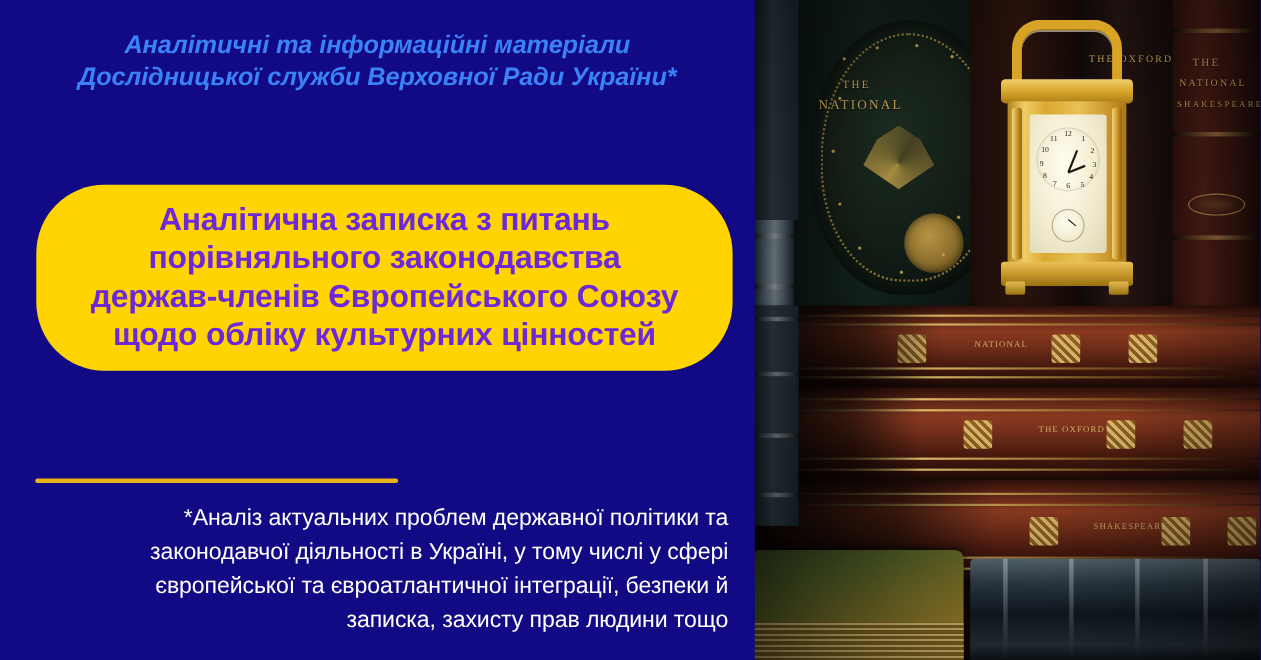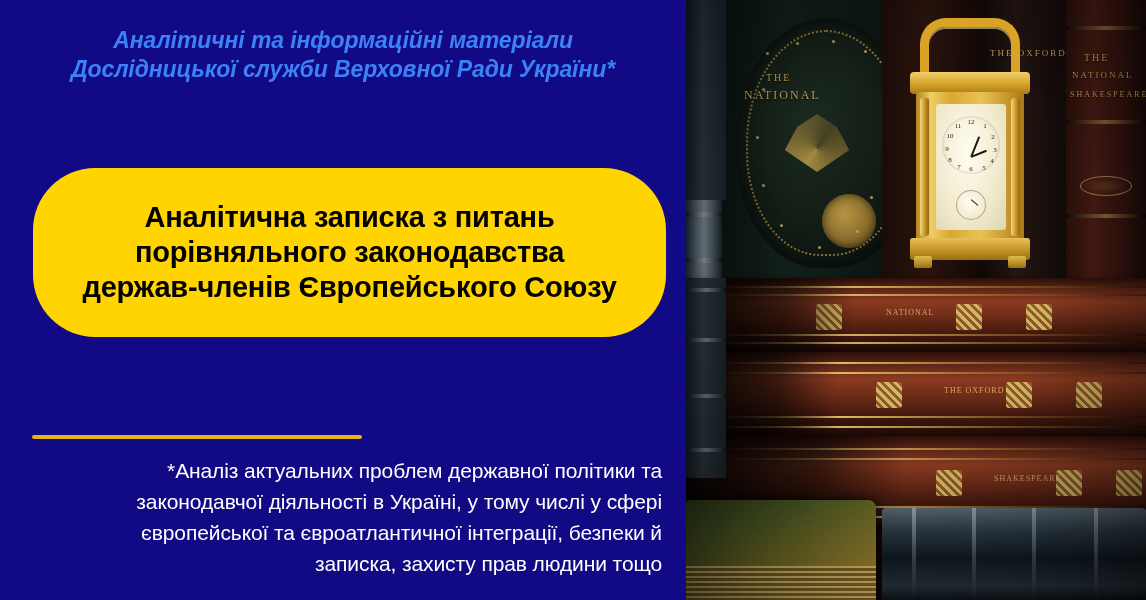--- a/index.html
+++ b/index.html
@@ -55,21 +55,21 @@
     background:#ffd400;
     border-radius:62px;
     display:flex;
     align-items:center;
     justify-content:center;
     flex-direction:column;
     padding:0 8px;
   }
   .title-line {
     display:block;
-    color:#000000;
+    color:#6d28d9;
     font-weight:bold;
     font-size:29px;
     line-height:35px;
     text-align:center;
     white-space:nowrap;
     letter-spacing:-0.2px;
   }
 
   
   .divider {
@@ -488,20 +488,21 @@
 
     <div class="header">
       <span class="header-line">Аналітичні та інформаційні матеріали</span>
       <span class="header-line">Дослідницької служби Верховної Ради України*</span>
     </div>
 
     <div class="title-card">
       <span class="title-line">Аналітична записка з питань</span>
       <span class="title-line">порівняльного законодавства</span>
       <span class="title-line">держав-членів Європейського Союзу</span>
+      <span class="title-line">щодо обліку культурних цінностей</span>
     </div>
 
     <div class="divider"></div>
 
     <div class="footnote">
       <span class="footnote-line">*Аналіз актуальних проблем державної політики та</span>
       <span class="footnote-line">законодавчої діяльності в Україні, у тому числі у сфері</span>
       <span class="footnote-line">європейської та євроатлантичної інтеграції, безпеки й</span>
       <span class="footnote-line">записка, захисту прав людини тощо</span>
     </div>

